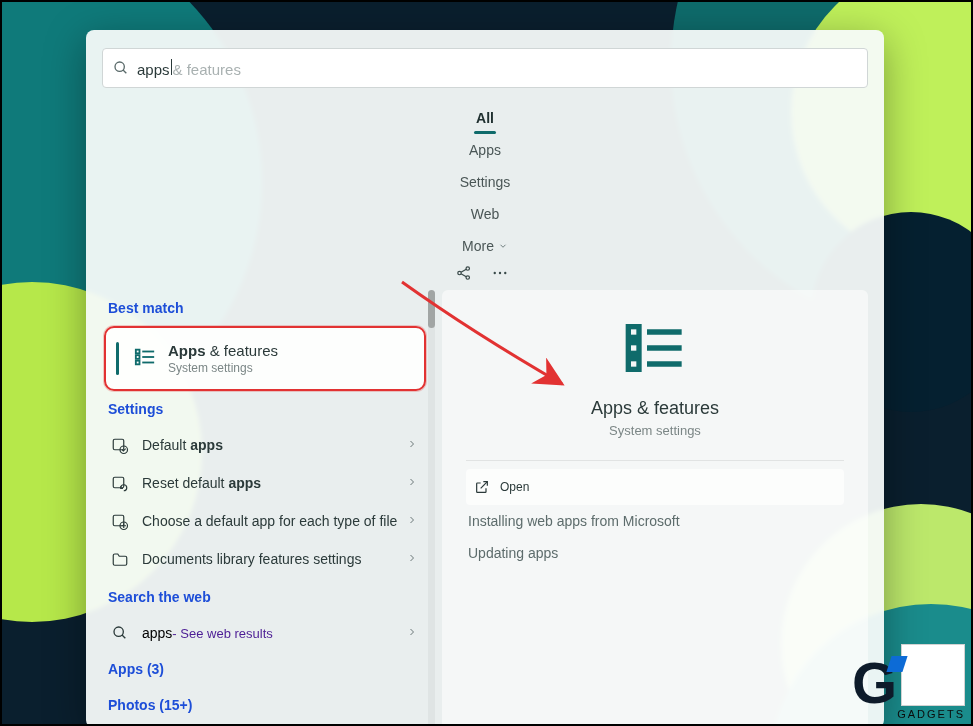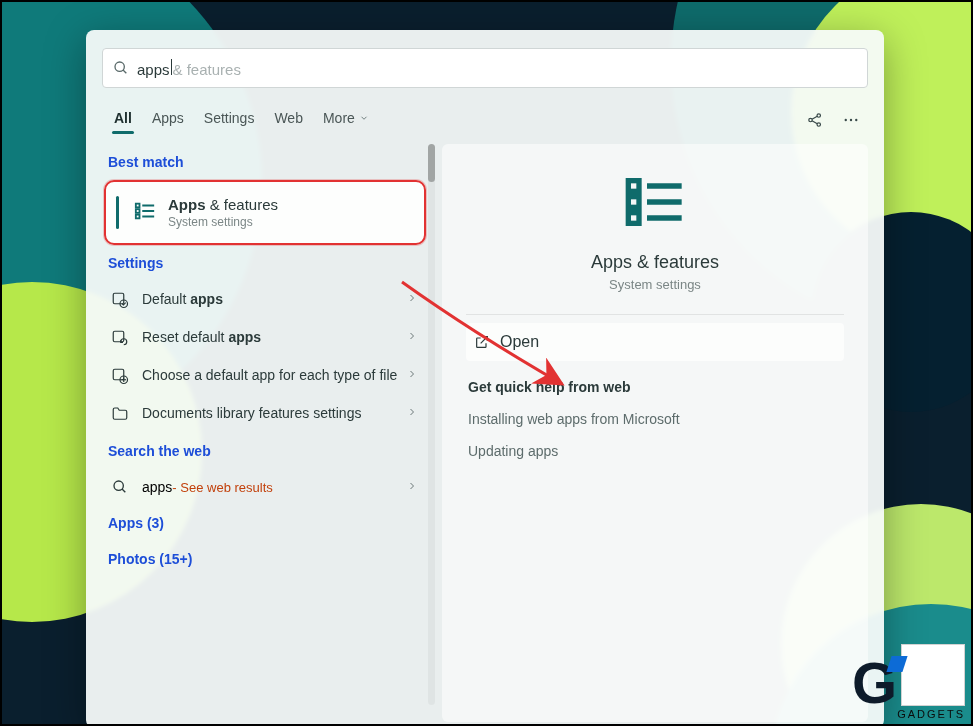--- a/index.html
+++ b/index.html
@@ -45,20 +45,21 @@
   .search-input-wrap { margin-left: 8px; display: flex; align-items: baseline; font-size: 15px; }
   .typed { color: #2b3a3a; }
   .caret { display: inline-block; width: 1px; height: 16px; background: #2b3a3a; margin: 0 1px; vertical-align: middle; }
   .placeholder-rest { color: #a9b1b1; }
 
   .tabs-row {
     display: flex; align-items: center;
     padding: 6px 18px 0 18px;
     color: #4a5656; font-size: 14px;
     position: relative;
+    flex-direction: column;
   }
   .tab { padding: 6px 10px 10px 10px; cursor: pointer; }
   .tab.active { color: #203030; font-weight: 600; position: relative; }
   .tab.active::after {
     content: ""; position: absolute;
     left: 8px; right: 8px; bottom: 2px;
     height: 3px; background: #0f6b6b; border-radius: 2px;
   }
   .tabs-spacer { flex: 1; }
   .tabs-right { display: flex; align-items: center; gap: 18px; padding-right: 6px; }
@@ -116,31 +117,31 @@
     color: #2b3a3a; font-size: 14px;
     cursor: pointer;
   }
   .setting-item .s-icon { width: 24px; display: flex; justify-content: center; margin-right: 10px; }
   .setting-item .s-text { flex: 1; }
   .setting-item .s-text .bold { font-weight: 600; }
   .setting-item .chev { color: #6b7878; }
 
   .web-item { display: flex; align-items: center; padding: 10px 8px 10px 4px; font-size: 14px; }
   .web-item .s-icon { width: 24px; display: flex; justify-content: center; margin-right: 10px; }
-  .web-sub { color: #c2410c; font-size: 13px; }
+  .web-sub { color: #4c1d95; font-size: 13px; }
 
   
   .right .big-icon { align-self: center; margin-top: 8px; }
   .right .r-title { text-align: center; font-size: 18px; color: #2b3a3a; margin-top: 14px; }
   .right .r-sub { text-align: center; font-size: 13px; color: #7b8686; margin-top: 4px; }
   .right hr { border: none; border-top: 1px solid rgba(0,0,0,0.08); margin: 22px 0 8px 0; }
   .open-row {
     display: flex; align-items: center;
     padding: 10px 8px; background: rgba(255,255,255,0.7);
-    border-radius: 4px; cursor: pointer; font-size: 16px; color: #2b3a3a;
+    border-radius: 4px; cursor: pointer; font-size: 12px; color: #2b3a3a;
   }
   .open-row svg { margin-right: 10px; }
   .help-header { font-weight: 600; font-size: 14px; color: #2b3a3a; padding: 18px 0 8px 2px; }
   .help-link { color: #5d6c6c; font-size: 14px; padding: 8px 2px; cursor: pointer; }
 
   
   .arrow-svg { position: absolute; left: 0; top: 0; pointer-events: none; }
 
   
   .watermark {
@@ -343,21 +344,20 @@
       <div class="r-sub">System settings</div>
       <hr>
       <div class="open-row">
         <svg width="16" height="16" viewBox="0 0 24 24" fill="none" stroke="#2b3a3a" stroke-width="1.8">
           <path d="M14 4h6v6"></path>
             <path d="M20 4 10 14"></path>
             <path d="M18 14v5a1 1 0 0 1-1 1H5a1 1 0 0 1-1-1V7a1 1 0 0 1 1-1h5"></path>
         </svg>
         <span>Open</span>
       </div>
-      <div class="help-header">Get quick help from web</div>
       <div class="help-link">Installing web apps from Microsoft</div>
       <div class="help-link">Updating apps</div>
     </div>
   </div>
 </div>
 
 <svg class="arrow-svg" width="973" height="726">
   <defs>
     <marker id="ah" markerWidth="12" markerHeight="12" refX="9" refY="5" orient="auto">
       <path d="M0,0 L10,5 L0,10 L3,5 z" fill="#e23232"></path>

